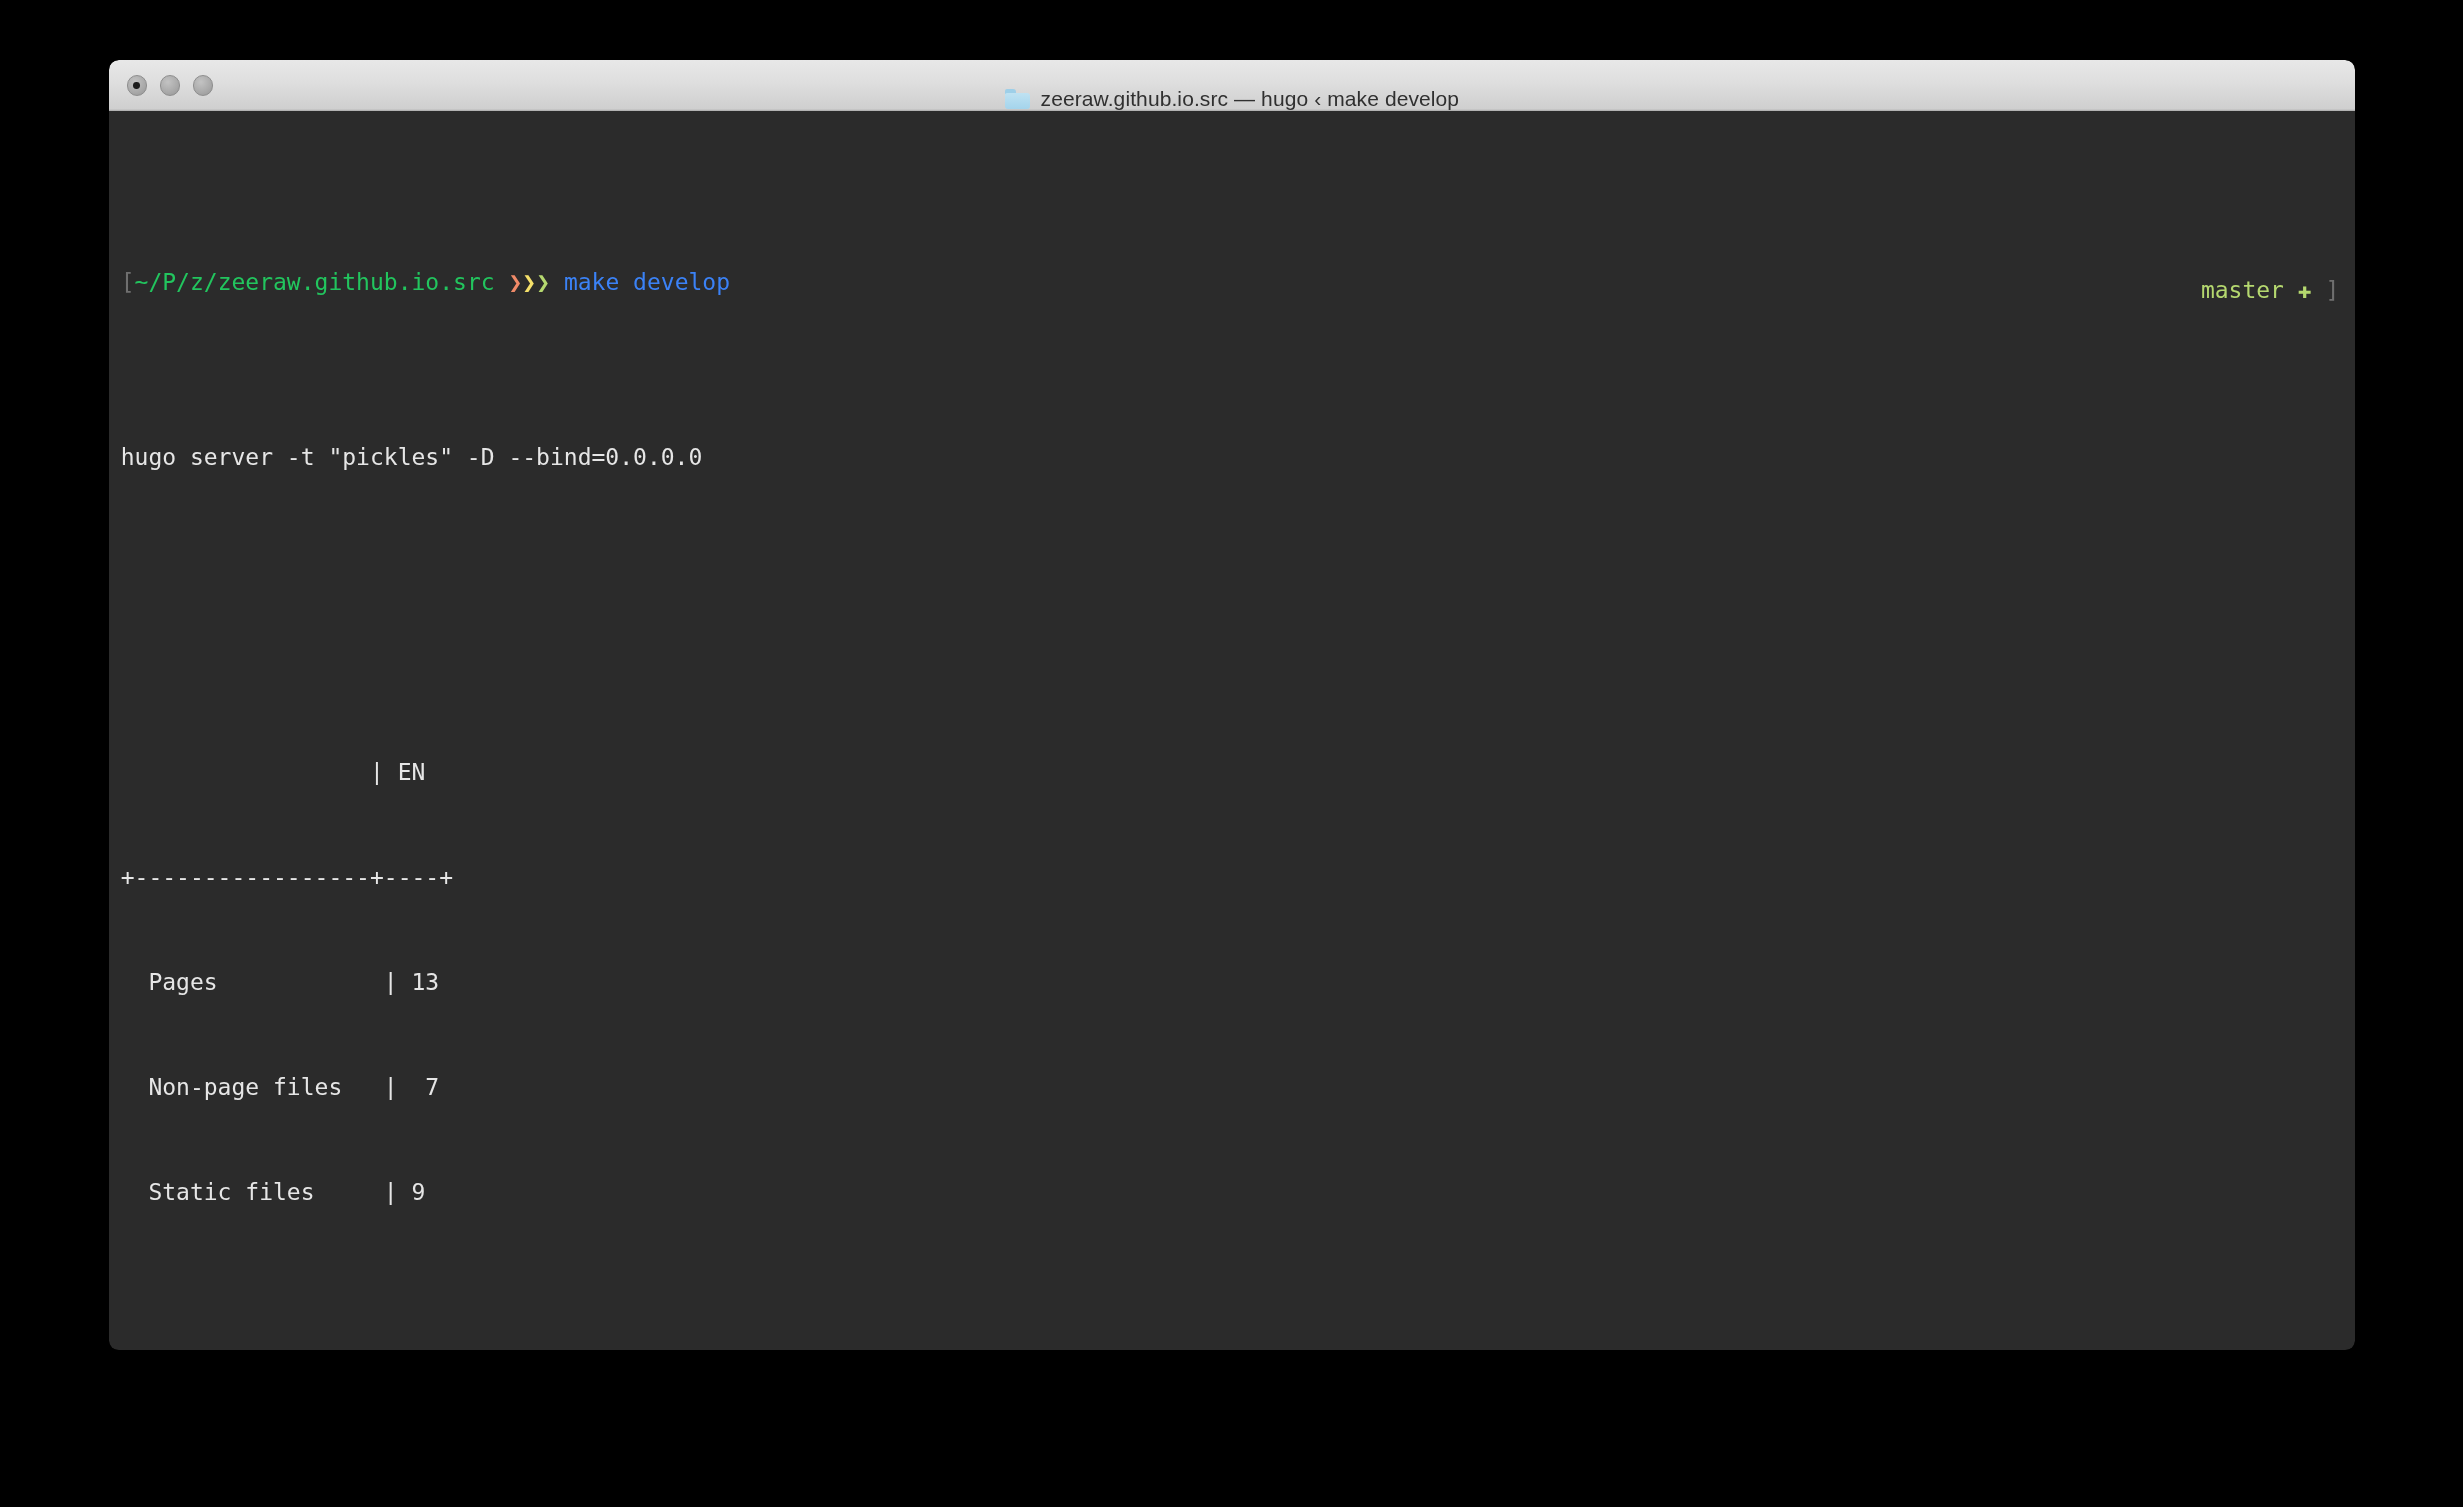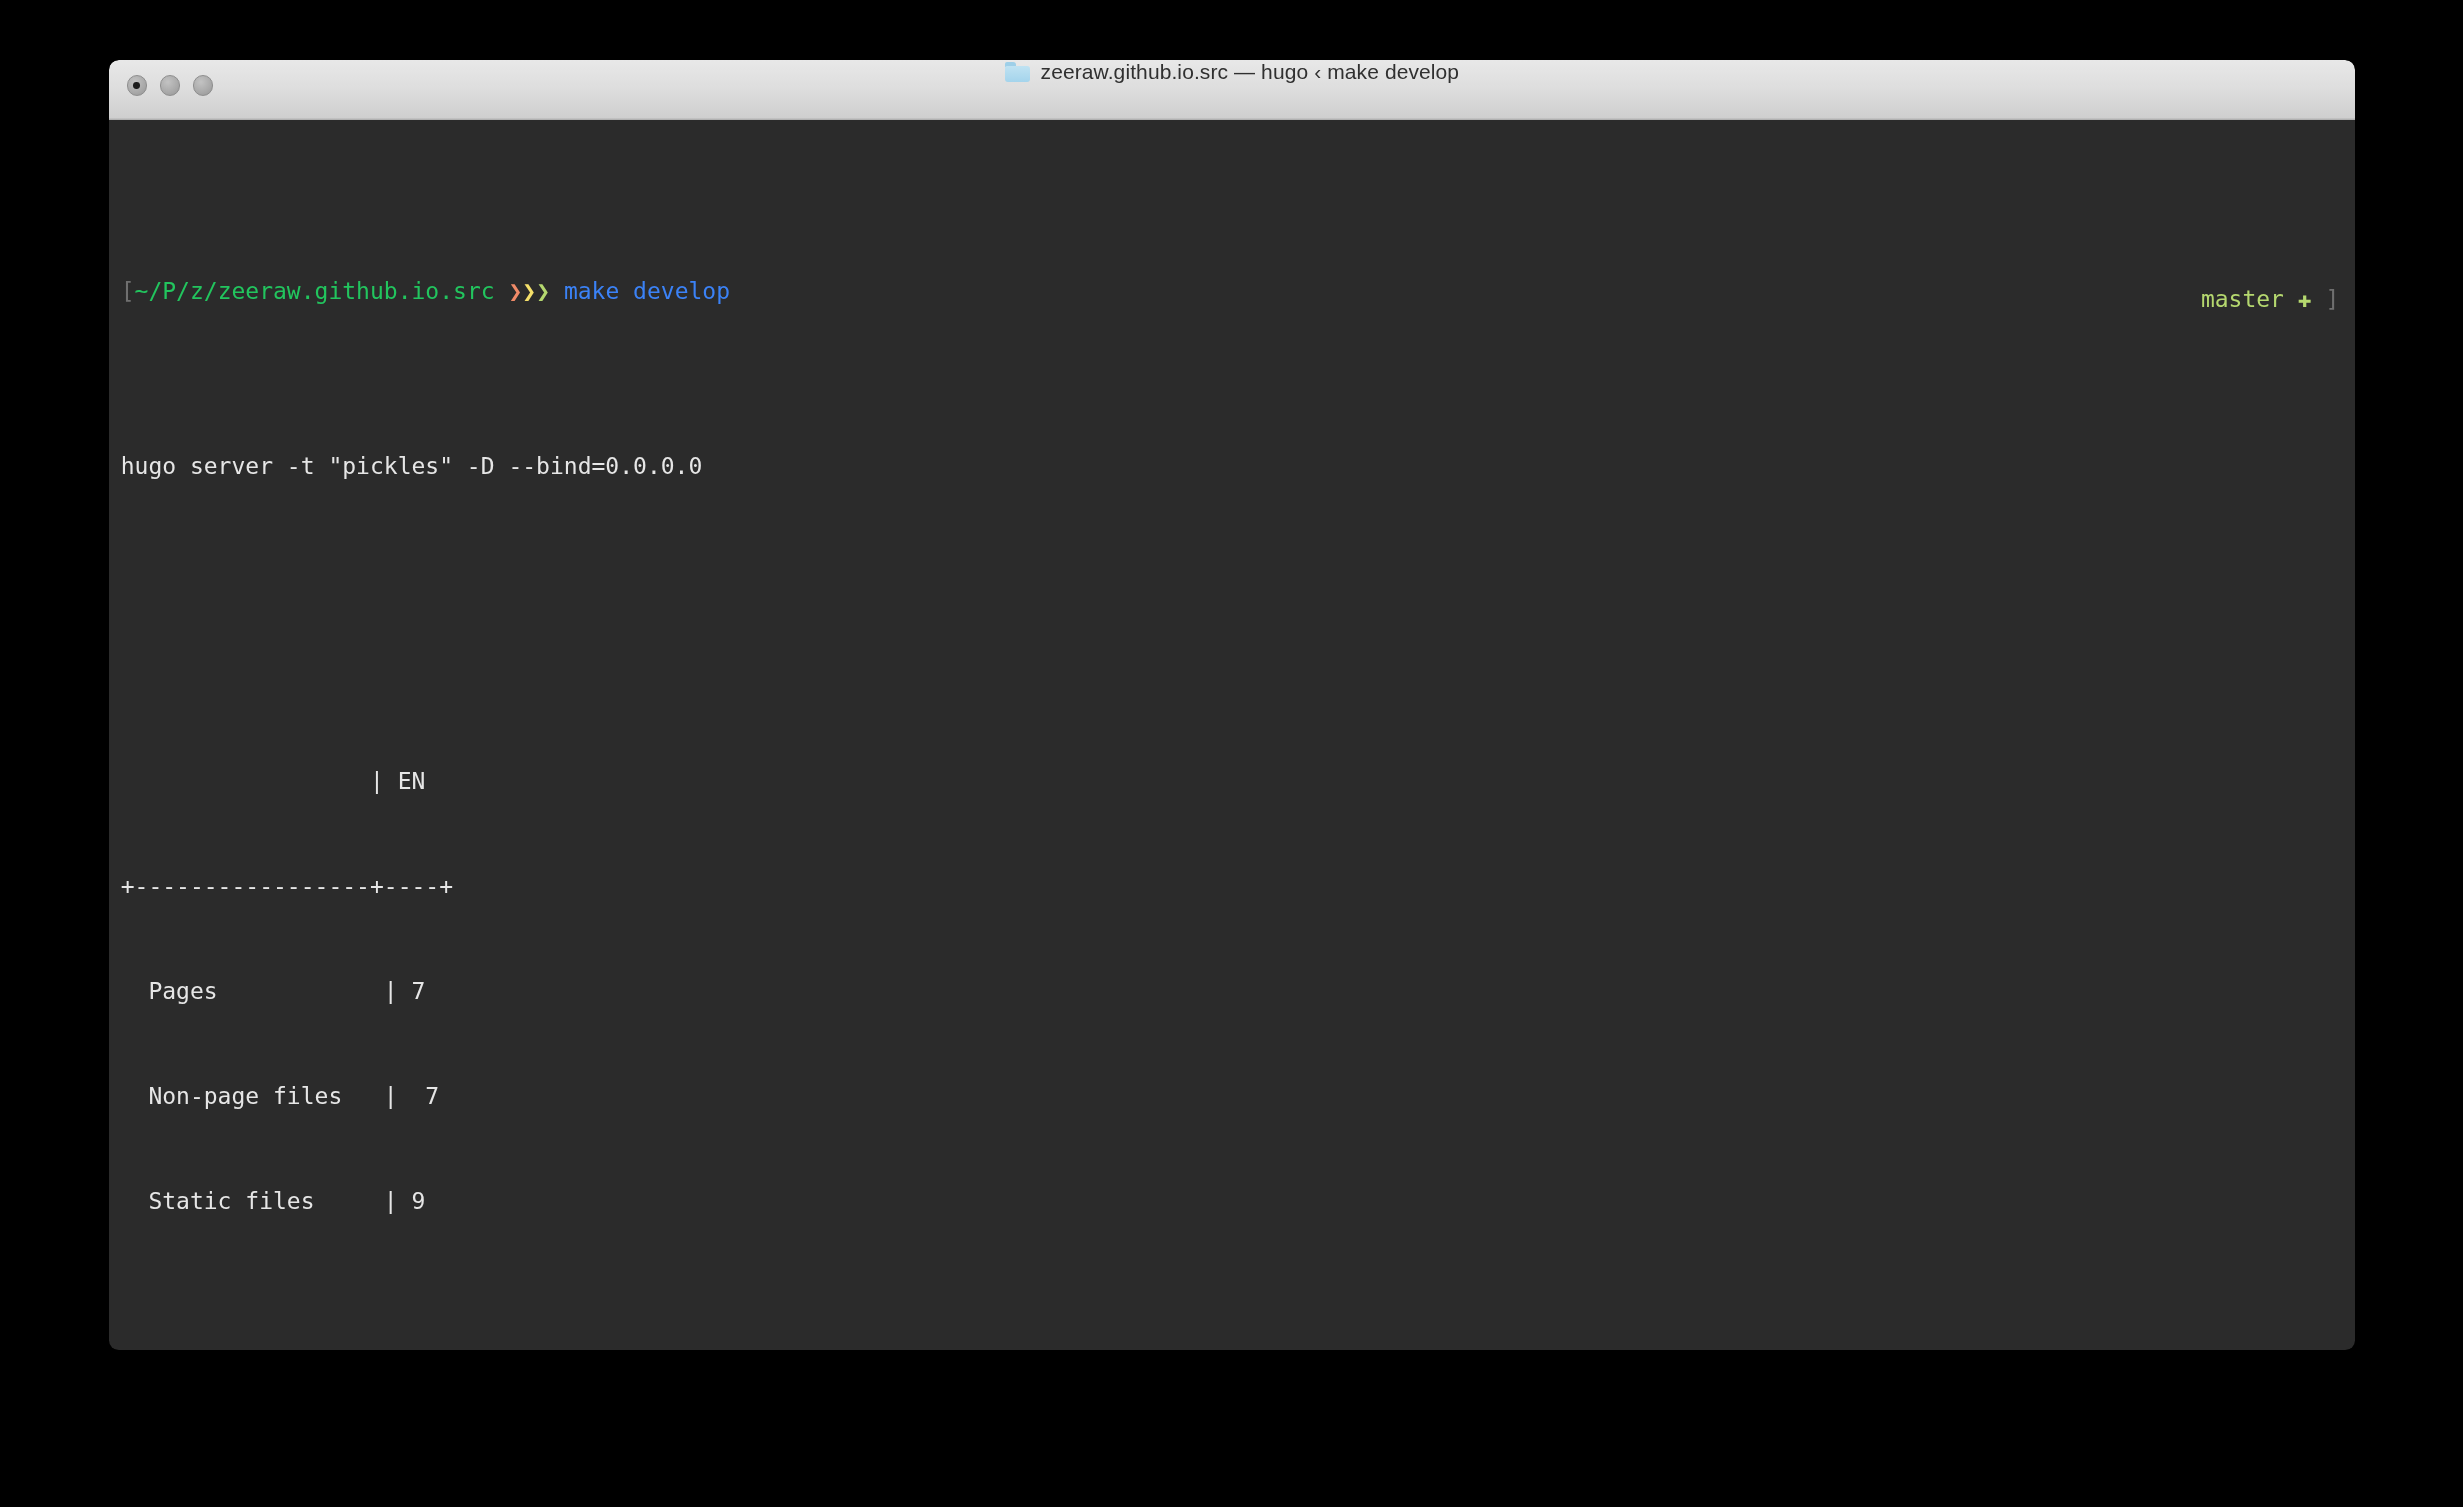--- a/index.html
+++ b/index.html
@@ -26,26 +26,26 @@
     width: 2246px;
     height: 1290px;
     border-radius: 9.8px;
     overflow: hidden;
     box-shadow: 0 2px 13.7px rgba(0,0,0,0.6);
   }
 
   
   .titlebar {
     position: relative;
-    height: 60px;
+    height: 51px;
     background: linear-gradient(to bottom, #e8e8e8 0%, #dedede 45%, #cfcfcf 96%, #a9a9a9 100%);
     border-top-left-radius: 9.8px;
     border-top-right-radius: 9.8px;
     display: flex;
-    align-items: flex-start;
+    align-items: flex-end;
     justify-content: center;
   }
 
   .traffic-lights {
     position: absolute;
     left: 17.6px;
     top: 0;
     height: 51px;
     display: flex;
     align-items: center;
@@ -191,21 +191,21 @@
         <div class="line"><span class="c-bracket">[</span><span class="c-path">~/P/z/zeeraw.github.io.src</span><span class="c-cmd"> </span><span class="c-arrow1">❯</span><span class="c-arrow2">❯</span><span class="c-arrow3">❯</span><span class="c-cmd"> </span><span class="c-cmd">make develop</span><span class="branch"><span class="c-green">master</span><span class="c-green"> </span><span class="c-green">✚</span><span class="c-bracket"> </span><span class="c-bracket">]</span></span></div>
 
         
         <div class="line">hugo server -t "pickles" -D --bind=0.0.0.0</div>
 
         <div class="line blank"> </div>
 
         
         <div class="line">                  | EN</div>
         <div class="line">+-----------------+----+</div>
-        <div class="line">  Pages            | 7</div>
+        <div class="line">  Pages            | 13</div>
         <div class="line">  Non-page files   |  7</div>
         <div class="line">  Static files     | 9</div>
         
         
         
         
 
         
 
         

